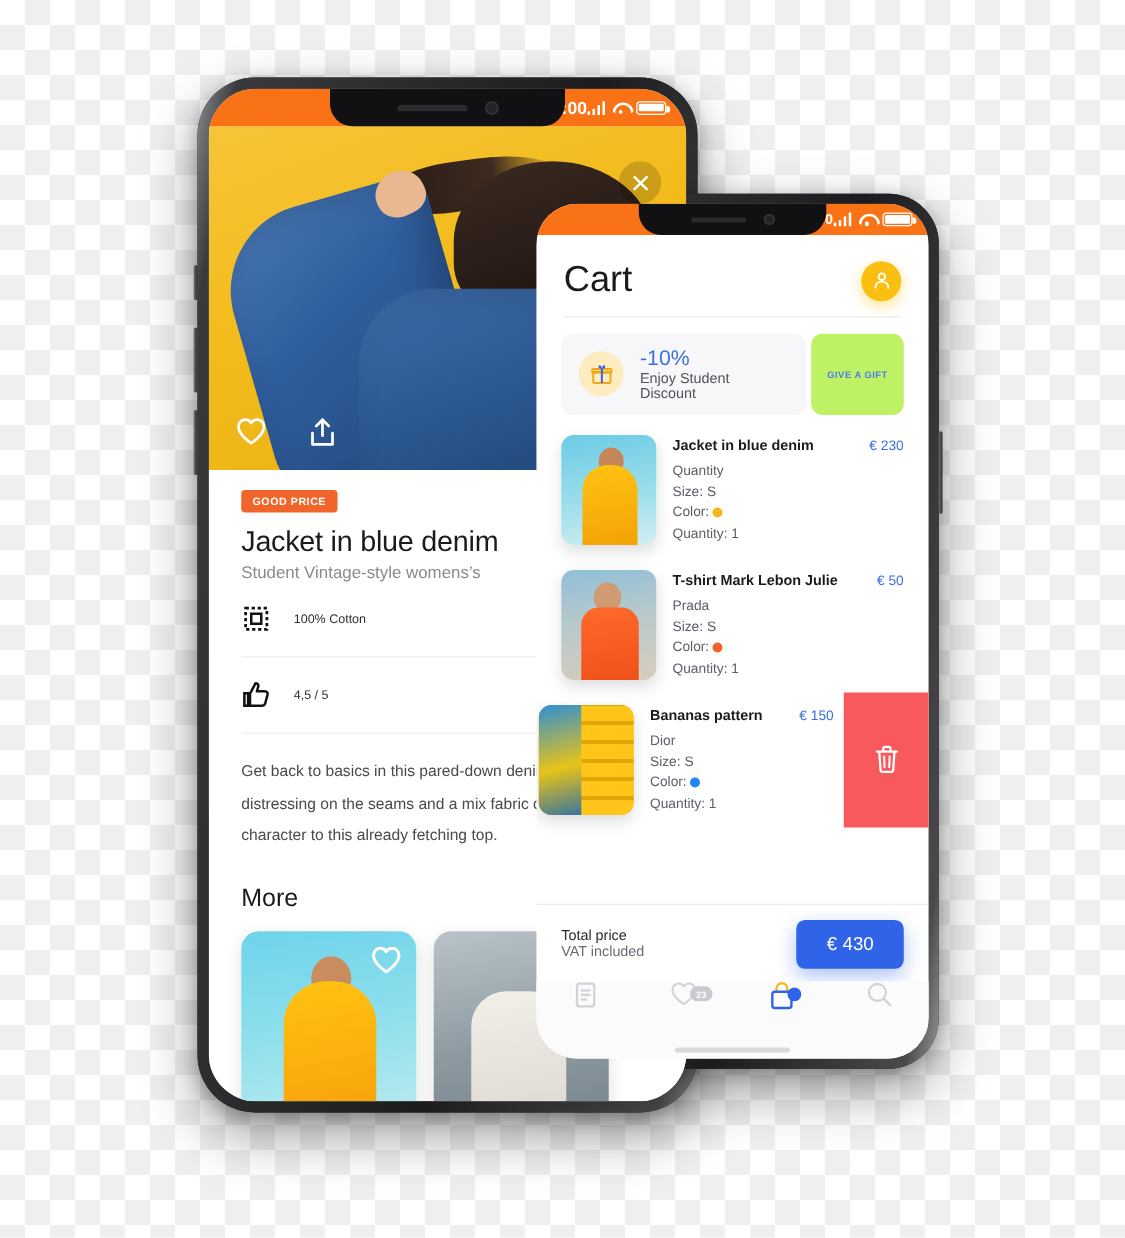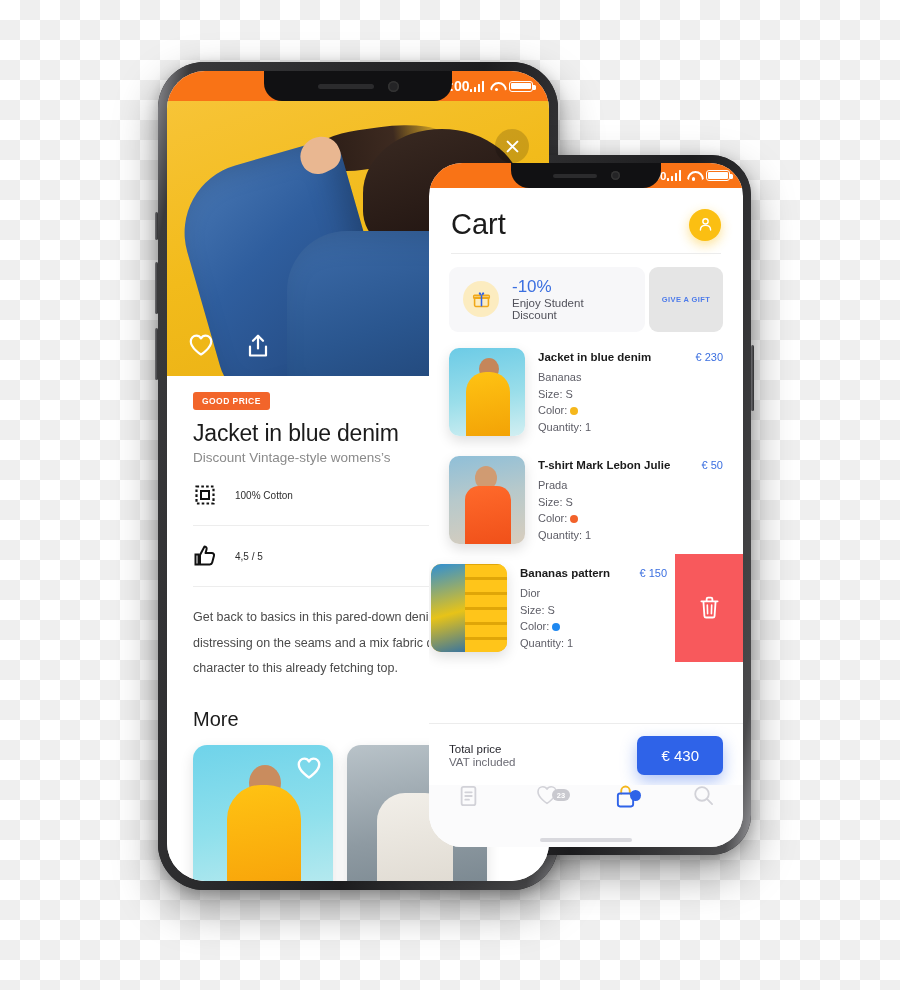--- a/index.html
+++ b/index.html
@@ -199,21 +199,21 @@
     flex: 1; background: #f7f7f9; border-radius: 9px;
     display:flex; align-items:center; gap: 13px; padding: 11px 14px;
   }
   .gift-circle {
     width: 36px; height: 36px; border-radius: 50%; background: #FCECC0;
     display:flex; align-items:center; justify-content:center; flex: none;
   }
   .promo-pct { font-size: 17px; color: #3B6FE0; font-weight: 400; line-height: 1.05; }
   .promo-sub { font-size: 11.5px; color: #52525b; margin-top: 1px; }
   .promo-gift {
-    width: 74px; background: #e5e5e5; border-radius: 9px;
+    width: 74px; background: #bef264; border-radius: 9px;
     display:flex; align-items:center; justify-content:center;
     font-size: 7.5px; font-weight: 700; letter-spacing: .4px; color: #4D7BEA; text-align:center;
   }
   .items { flex: 1; overflow: hidden; padding: 6px 0 0; }
   .c-item { display:flex; gap: 13px; padding: 10px 20px; position: relative; }
   .c-thumb {
     width: 76px; height: 88px; border-radius: 10px; flex: none; overflow: hidden; position: relative;
     box-shadow: 0 5px 13px rgba(0,0,0,0.13);
   }
   .t1 { background: linear-gradient(170deg,#6ccbe6 0%, #9adeea 55%, #d2eff2 100%); }
@@ -323,21 +323,21 @@
               </svg>
             </span>
           </div>
 
           <div class="pager">1/8</div>
         </div>
 
         <div class="body-scroll">
           <span class="badge-good">GOOD PRICE</span>
           <div class="p-title">Jacket in blue denim</div>
-          <div class="p-sub">Discount Vintage-style womens’s</div>
+          <div class="p-sub">Student Vintage-style womens’s</div>
 
           <div class="spec-row">
             <svg width="24" height="24" viewBox="0 0 24 24">
               <path d="M3.5 3.5 h17 v17 h-17 z" fill="none" stroke="#111" stroke-width="2.2" stroke-dasharray="2.6 2.2"></path>
               <path d="M8 8 h8 v8 h-8 z" fill="none" stroke="#111" stroke-width="2"></path>
             </svg>
             <span class="spec-text">100% Cotton</span>
           </div>
 
           <div class="spec-row">
@@ -431,21 +431,21 @@
         <div class="items">
 
           <div class="c-item">
             <div class="c-thumb t1">
               <div class="hd"></div>
               <div class="fg"></div>
             </div>
             <div class="c-info">
               <div class="c-name">Jacket in blue denim</div>
               <div class="c-meta">
-                <div>Bananas</div>
+                <div>Quantity</div>
                 <div>Size: S</div>
                 <div>
                   <span>Color:</span>
                   <span class="c-dot" style="background:#F5B71C"></span>
                 </div>
                 <div>Quantity: 1</div>
               </div>
             </div>
             <div class="c-price">€ 230</div>
           </div>

